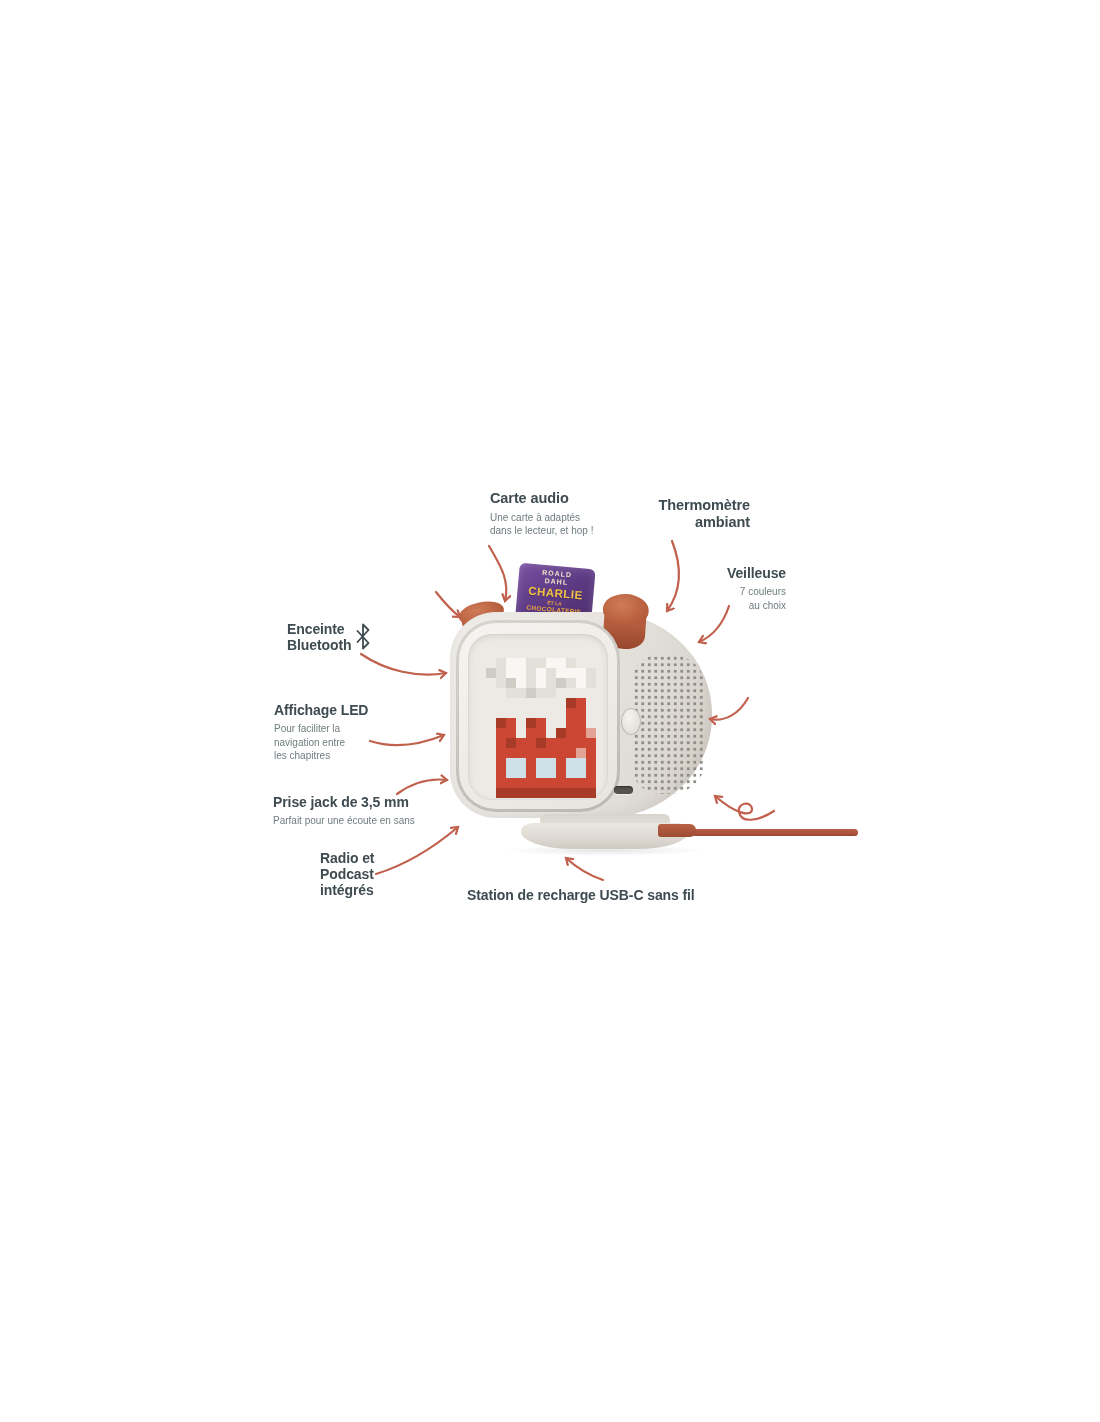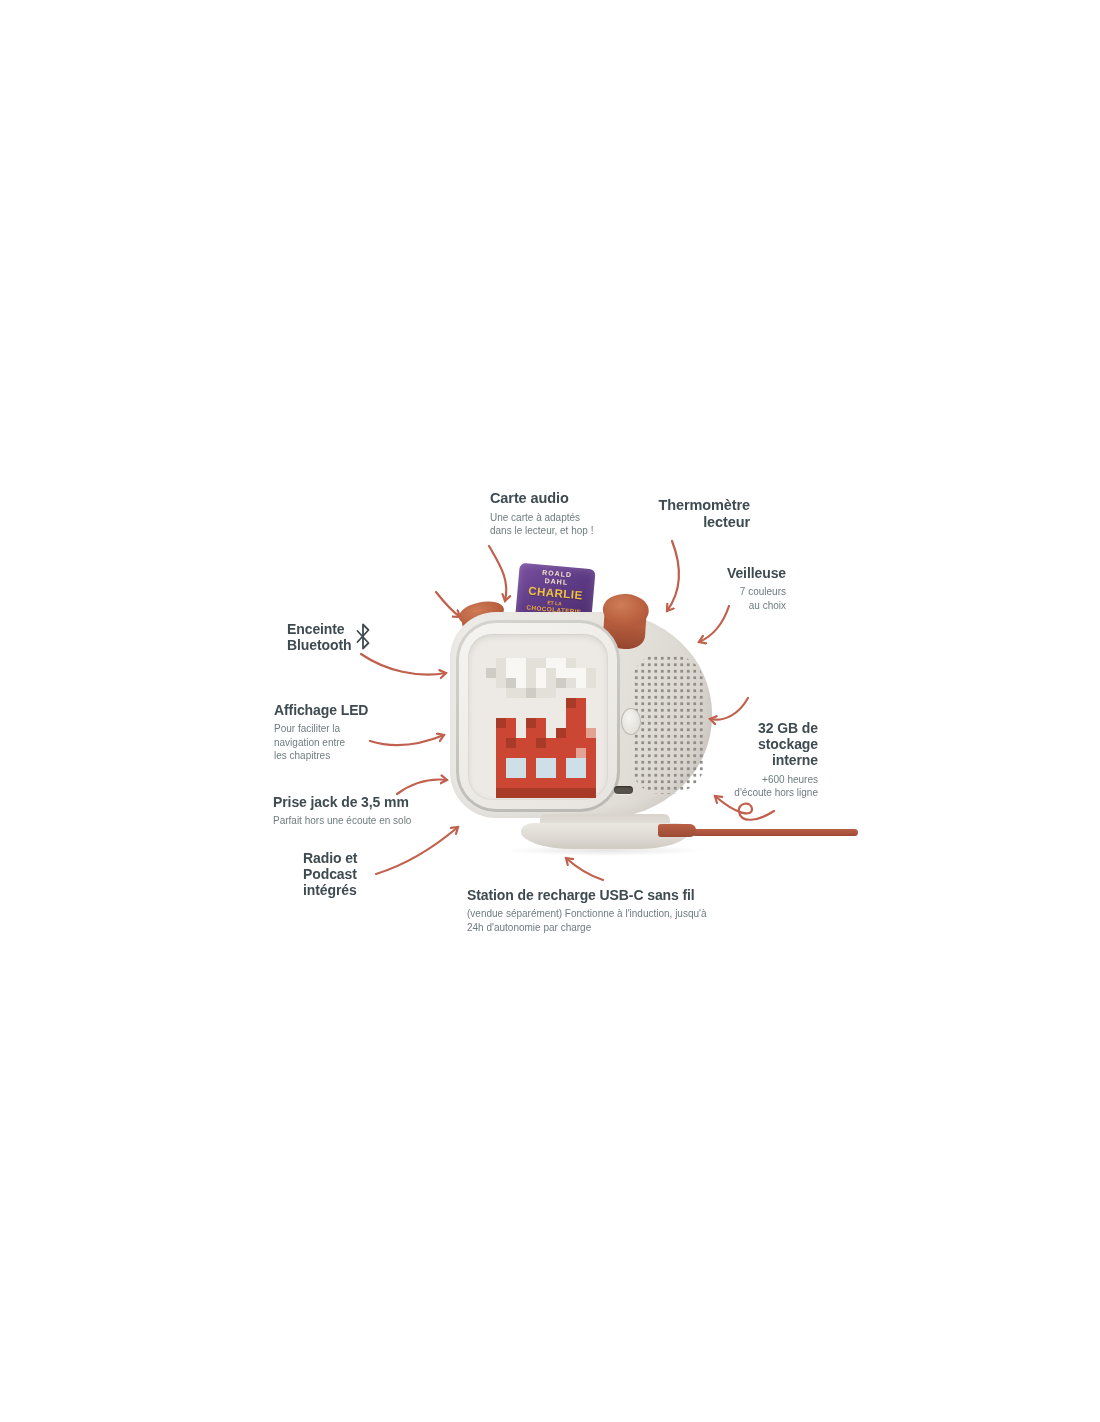--- a/index.html
+++ b/index.html
@@ -320,21 +320,21 @@
   </svg>
 
   <div class="label big-title" style="left:490px;top:490px">
     <div class="title">Carte audio</div>
     <div class="desc">Une carte à adaptés
 dans le lecteur, et hop !</div>
   </div>
 
   <div class="label right big-title" style="left:600px;top:497px;width:150px">
     <div class="title">Thermomètre
-lecteur</div>
+ambiant</div>
   </div>
 
 
   <div class="label right" style="left:636px;top:565px;width:150px">
     <div class="title">Veilleuse</div>
     <div class="desc">7 couleurs
 au choix</div>
   </div>
 
   <div class="label" style="left:287px;top:621px">
@@ -348,38 +348,29 @@
   </div>
 
 
   <div class="label" style="left:274px;top:702px">
     <div class="title">Affichage LED</div>
     <div class="desc">Pour faciliter la
 navigation entre
 les chapitres</div>
   </div>
 
-  <div class="label right" style="left:692px;top:720px;width:126px">
-    <div class="title">32 GB de
-stockage
-interne</div>
-    <div class="desc">+600 heures
-d'écoute hors ligne</div>
-  </div>
 
   <div class="label" style="left:273px;top:794px">
     <div class="title">Prise jack de 3,5 mm</div>
-    <div class="desc">Parfait hors une écoute en solo</div>
-  </div>
-
-  <div class="label" style="left:303px;top:850px">
+    <div class="desc">Parfait pour une écoute en sans</div>
+  </div>
+
+  <div class="label" style="left:320px;top:850px">
     <div class="title">Radio et
 Podcast
 intégrés</div>
   </div>
 
   <div class="label" style="left:467px;top:887px">
     <div class="title">Station de recharge USB-C sans fil</div>
-    <div class="desc">(vendue séparément) Fonctionne à l'induction, jusqu'à
-24h d'autonomie par charge</div>
   </div>
 
 </div>
 
 </body></html>

